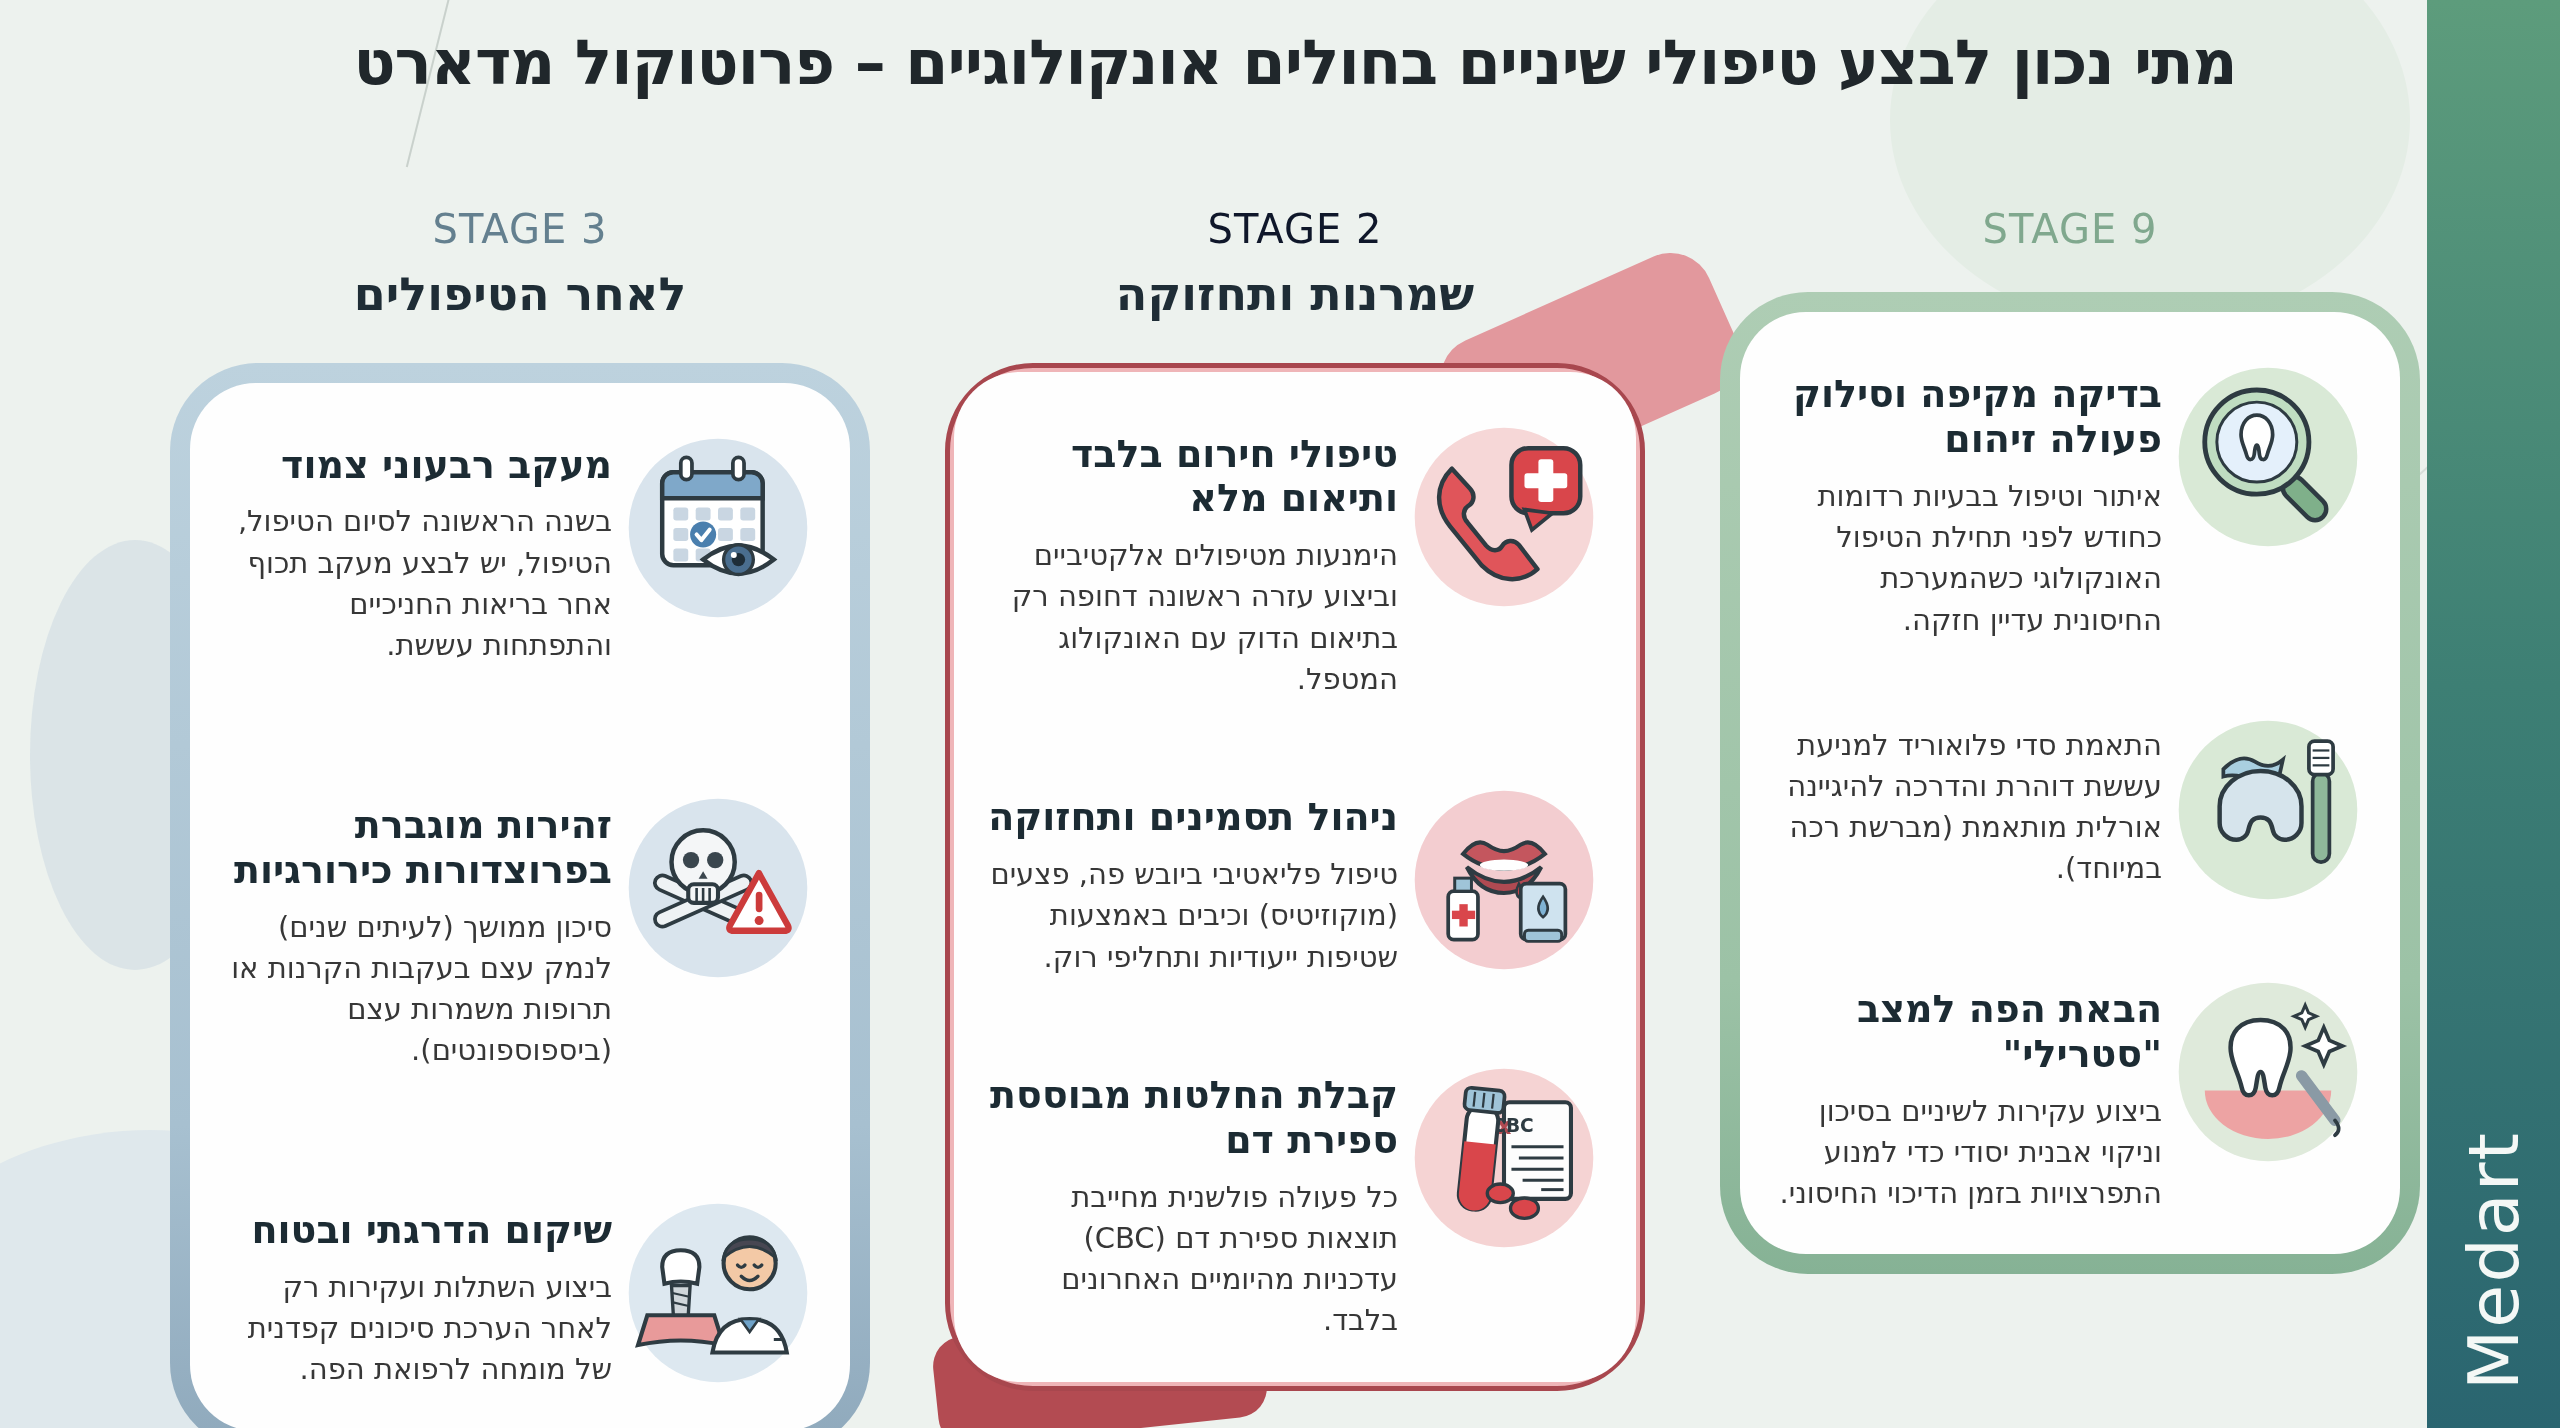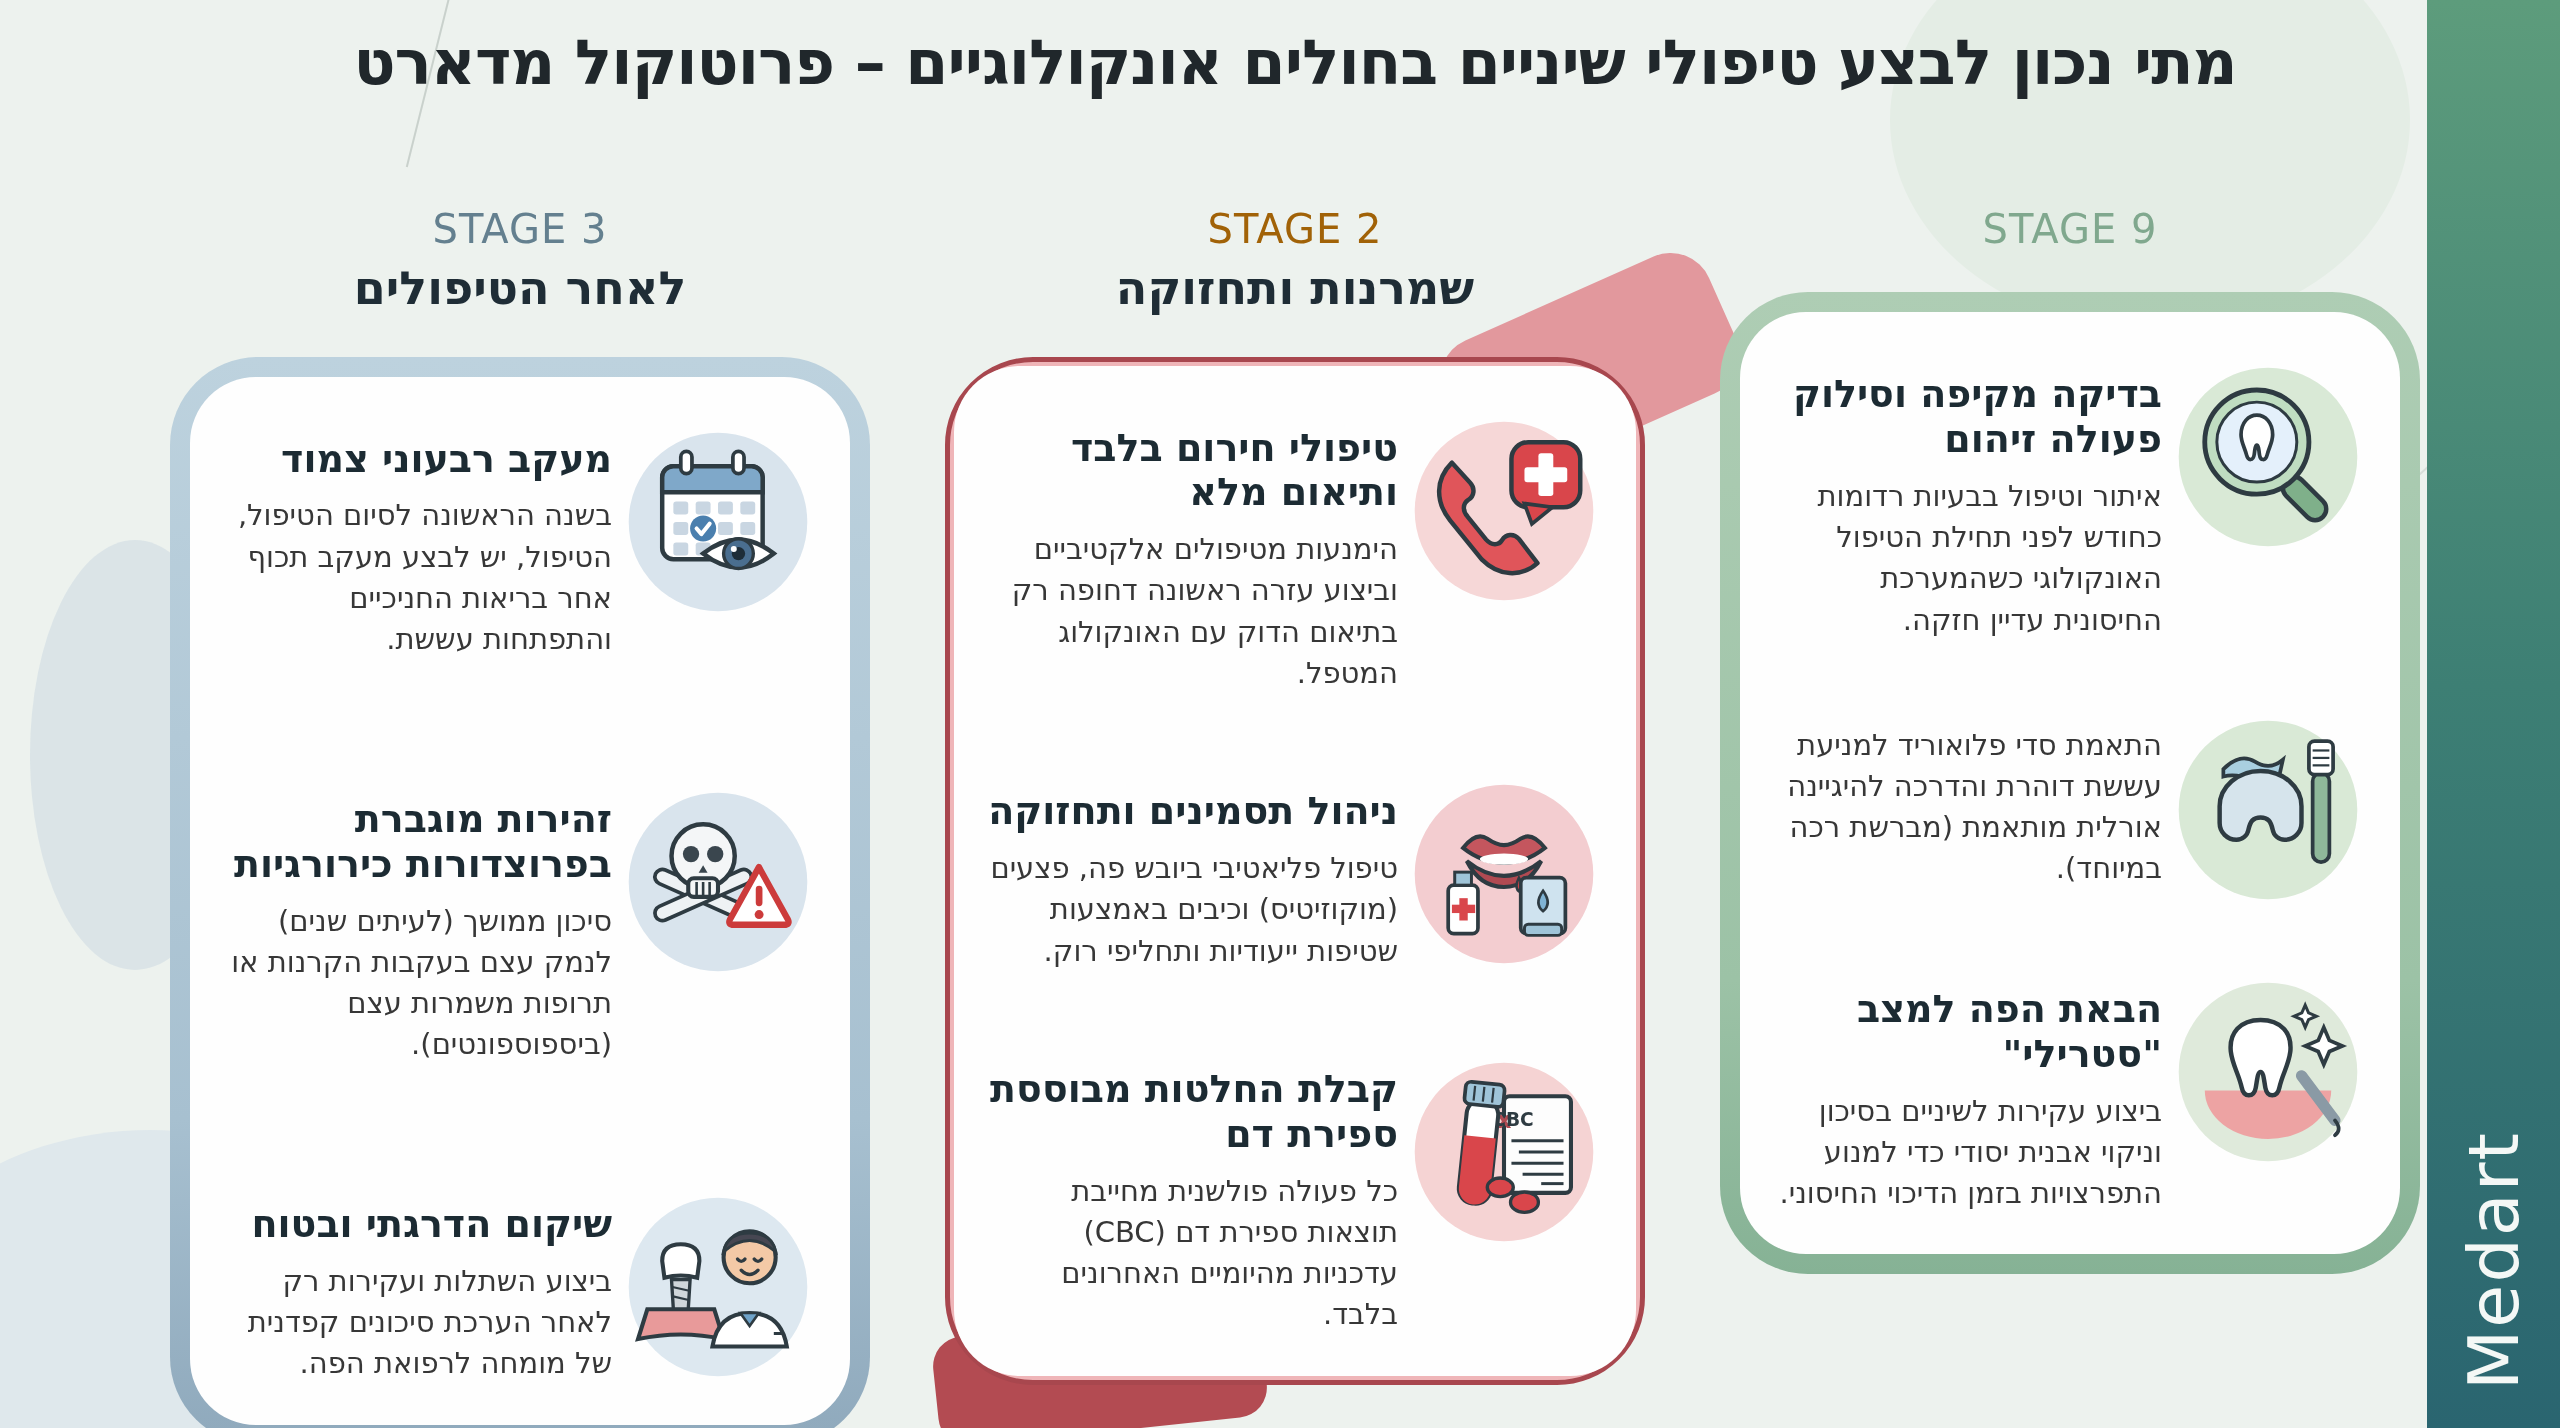--- a/index.html
+++ b/index.html
@@ -45,23 +45,23 @@
     letter-spacing:-1px; line-height:1.2;
   }
   .columns {
     margin-top:106px;
     display:flex; justify-content:space-between;
   }
   .col { width:700px; display:flex; flex-direction:column; }
   .col-header { text-align:center; margin-bottom:40px; }
   .stage-label { font-size:40px; font-weight:400; letter-spacing:1px; line-height:1.15; }
   .s1 .stage-label { color:#80a88e; }
-  .s2 .stage-label { color:#a16207; }
+  .s2 .stage-label { color:#0f172a; }
   .s3 .stage-label { color:#64808f; }
-  .stage-subtitle { font-size:46px; font-weight:700; color:#1f2d36; line-height:1.2; margin-top:9px; }
+  .stage-subtitle { font-size:46px; font-weight:700; color:#1f2d36; line-height:1.2; margin-top:15px; }
 
   .card { border-radius:88px; padding:20px; position:relative; z-index:2; }
   .s1 .card { background:linear-gradient(180deg,#aecdb4 0%,#9cc2a6 70%,#86b295 100%); height:982px; }
   .s2 .card { background:#efb5b8; border:5px solid #a8474e; height:1028px; padding:4px; }
   .s3 .card { background:linear-gradient(180deg,#bdd2de 0%,#a7c0d0 70%,#8fa9bc 100%); height:1088px; }
   .card-inner {
     background:#fefefe; border-radius:66px; height:100%;
     padding:46px 36px 40px 30px;
     display:flex; flex-direction:column; justify-content:space-between;
   }

